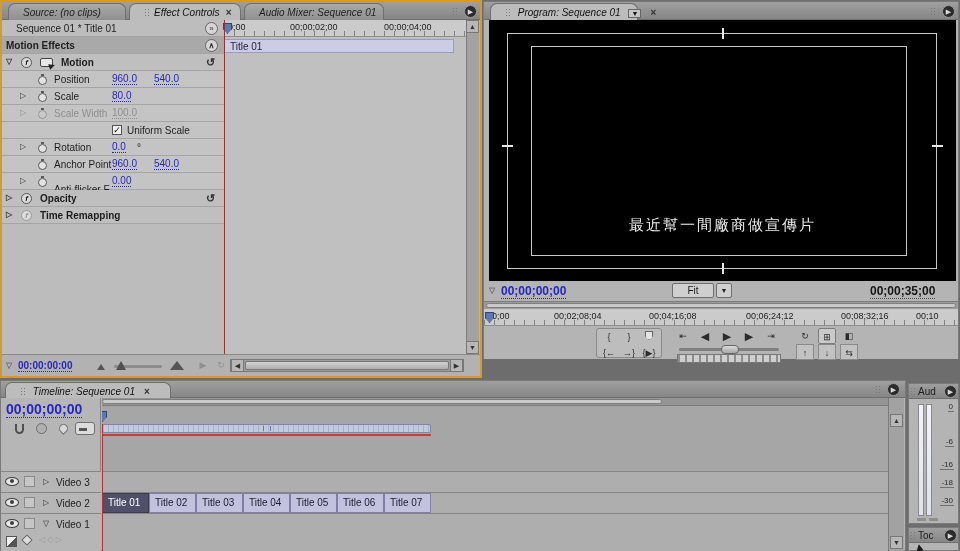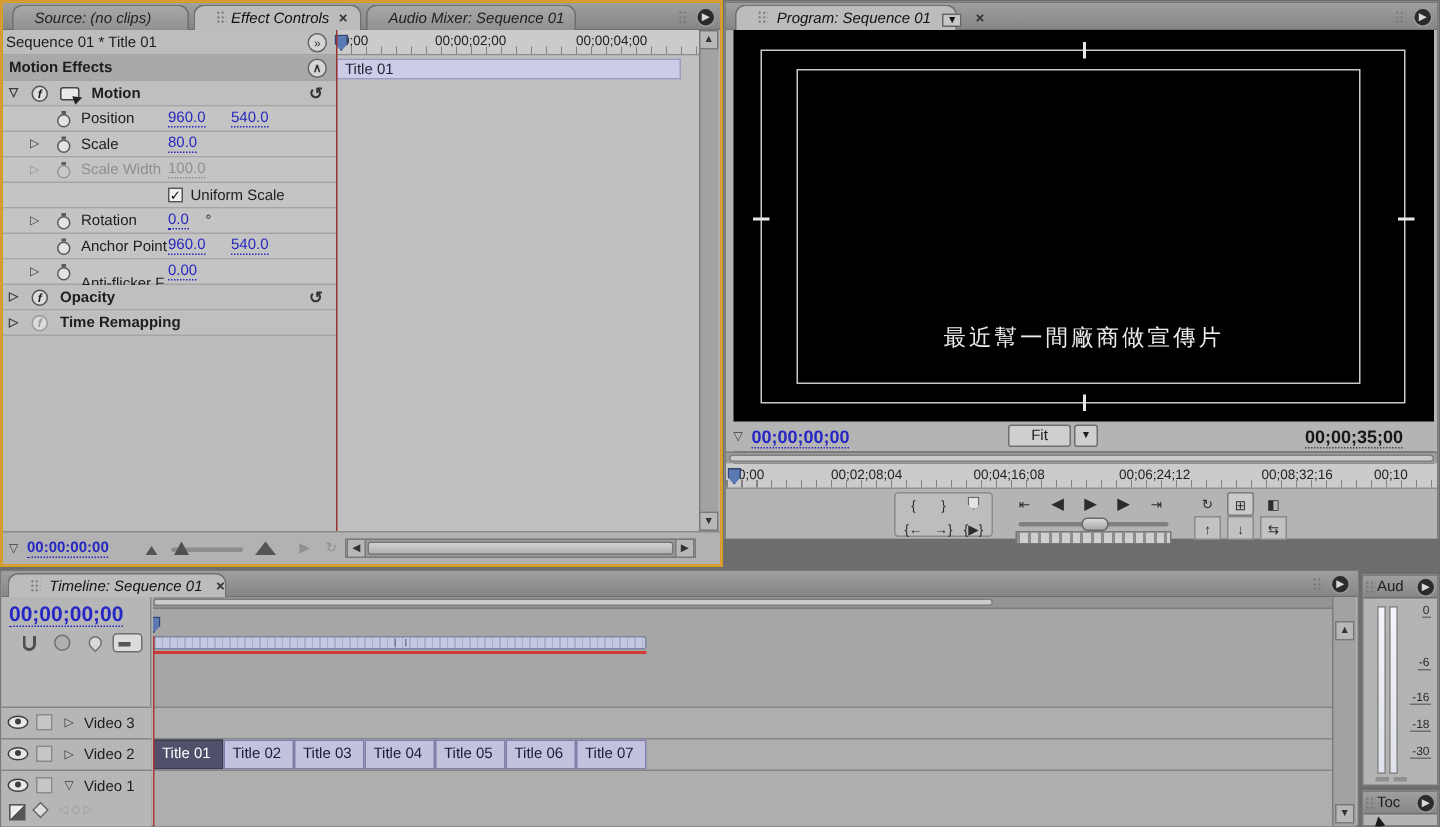--- a/index.html
+++ b/index.html
@@ -91,21 +91,21 @@
   <div class="pgroup active" style="left:1px;top:1px;width:480px;height:376px;">
     <div class="tabstrip">
       <div class="tab" style="left:6px;width:118px;"><span>Source: (no clips)</span></div>
       <div class="tab active" style="left:127px;width:112px;"><span class="grip"></span><span>Effect Controls</span><span class="x">×</span></div>
       <div class="tab" style="left:242px;width:140px;"><span>Audio Mixer: Sequence 01</span></div>
       <span class="grip" style="position:absolute;right:18px;top:5px;"></span>
       <div class="menu-btn" style="right:3px;top:3px;"><span>▶</span></div>
     </div>
 
     <div class="ec-row" style="top:18px;background:#bdbdbd;">
-      <span class="ec-label" style="left:2px;">Sequence 01 * Title 01</span>
+      <span class="ec-label" style="left:14px;">Sequence 01 * Title 01</span>
       <div class="circ-btn" style="left:203px;"><span>»</span></div>
     </div>
     <div class="ec-row hdr" style="top:35px;">
       <span class="ec-label" style="left:4px;font-weight:bold;">Motion Effects</span>
       <div class="circ-btn" style="left:203px;"><span>∧</span></div>
     </div>
     <div class="ec-row fxhdr" style="top:52px;">
       <span class="twirl" style="left:4px;">▽</span>
       <span class="fxball" style="left:19px;">f</span>
       <span class="mot-icon" style="left:38px;"></span>
@@ -276,21 +276,21 @@
       <div class="btn-group" style="left:312px;top:18px;">
         <span class="tbtn" style="border:1px solid #8a8a8a;background:#c2c2c2;">↑</span>
         <span class="tbtn" style="border:1px solid #8a8a8a;background:#c2c2c2;">↓</span>
         <span class="tbtn" style="border:1px solid #8a8a8a;background:#c2c2c2;">⇆</span>
       </div>
     </div>
   </div>
 
   <div class="pgroup" style="left:0;top:380px;width:906px;height:171px;">
     <div class="tabstrip" style="height:17px;">
-      <div class="tab active" style="left:4px;width:146px;height:16px;">
+      <div class="tab active" style="left:4px;width:166px;height:16px;">
         <span class="grip"></span>
         <span>Timeline: Sequence 01</span>
         <span class="x">×</span>
       </div>
       <span class="grip" style="position:absolute;right:20px;top:4px;"></span>
       <div class="menu-btn" style="right:5px;top:2px;"><span>▶</span></div>
     </div>
 
     <div class="abs" style="left:0;top:17px;width:100px;height:153px;background:#b6b6b6;border-right:1px solid #858585;">
       <span class="tc-blue abs" style="left:5px;top:3px;font-size:14px;">00;00;00;00</span>

